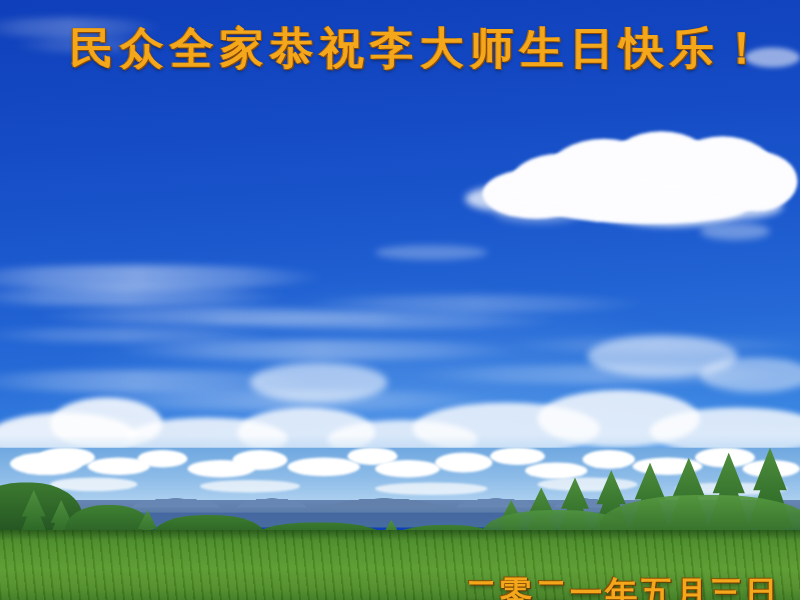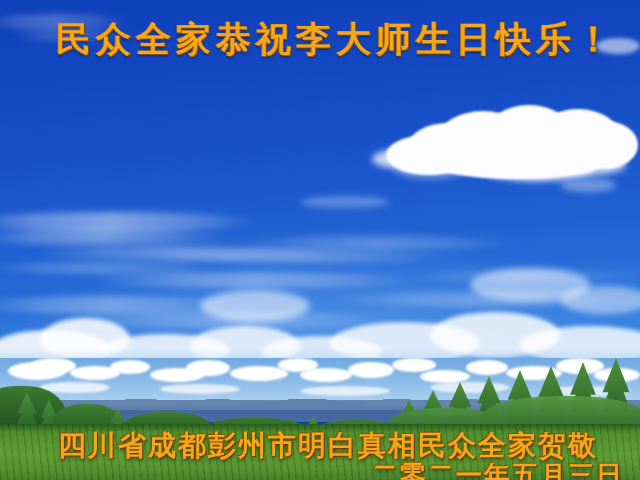--- a/index.html
+++ b/index.html
@@ -257,17 +257,16 @@
       <div class="treeblob" style="left:386px; width:120px; height:40px; background:linear-gradient(180deg,#4f9340,#22551f); opacity:.92;"></div>
       <div class="treeblob" style="left:480px; width:170px; height:52px; background:linear-gradient(180deg,#55993f,#245821); opacity:.92;"></div>
     </div>
 
     <div id="field"></div>
   </div>
 
   <div class="cn" id="line1">民众全家恭祝李大师生日快乐！</div>
 
 
-  <div class="cn" id="line3">四川省成都彭州市明白真相民众全家贺敬</div>
 
   <div class="cn" id="line4">二零二一年五月三日</div>
 
 </div>
 
 </body></html>

